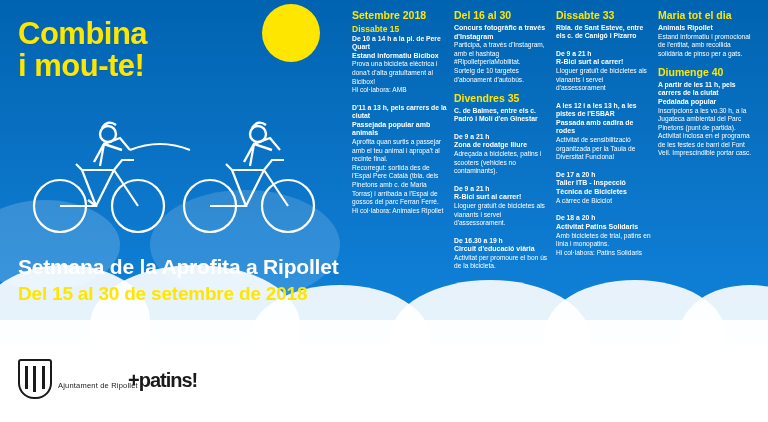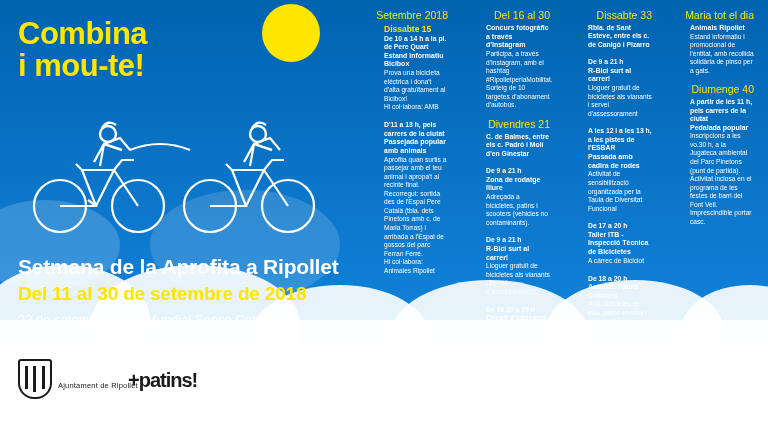--- a/index.html
+++ b/index.html
@@ -60,35 +60,34 @@
   .bikes { position: absolute; left: 10px; top: 110px; width: 330px; height: 130px; }
   
   .cols {
     position: absolute;
     left: 352px; top: 10px;
     width: 410px; height: 260px;
     display: flex;
     gap: 6px;
   }
   .col { width: 96px; color: #ffffff; }
-  .block { margin-bottom: 9px; margin-left: 32px; }
+  .block { margin-bottom: 9px; }
   .b-title {
     color: #ffe600;
     font-size: 8.5px;
     font-weight: bold;
     line-height: 1.18;
     margin-bottom: 1px;
   }
   .b-head {
     color: #ffe600;
     font-size: 10.5px;
-    font-weight: normal;
+    font-weight: bold;
     line-height: 1.12;
     margin-bottom: 2px;
-    text-align: right;
   }
   .b-sub {
     color: #ffffff;
     font-size: 7px;
     font-weight: bold;
     line-height: 1.25;
   }
   .b-body {
     color: #ffffff;
     font-size: 6.6px;
@@ -252,21 +251,21 @@
       </div>
 
       <div class="col">
         <div class="b-head">Del 16 al 30</div>
         <div class="block">
           <div class="b-sub">Concurs fotogràfic a través d'Instagram</div>
           <div class="b-body">Participa, a través d'Instagram, amb el hashtag #RipolletperlaMobilitat.
 Sorteig de 10 targetes d'abonament d'autobús.</div>
         </div>
         <div class="block">
-          <div class="b-head">Divendres 21</div>
+          <div class="b-head">Divendres 35</div>
           <div class="b-when">C. de Balmes, entre els c. Padró i Molí d'en Ginestar</div>
         </div>
         <div class="block">
           <div class="b-when">De 9 a 21 h</div>
           <div class="b-sub">Zona de rodatge lliure</div>
           <div class="b-body">Adreçada a bicicletes, patins i scooters (vehicles no contaminants).</div>
         </div>
         <div class="block">
           <div class="b-when">De 9 a 21 h</div>
           <div class="b-sub">R-Bici surt al carrer!</div>
@@ -318,22 +317,21 @@
           <div class="b-when">A partir de les 11 h, pels carrers de la ciutat</div>
           <div class="b-sub">Pedalada popular</div>
           <div class="b-body">Inscripcions a les vo.30 h, a la Jugateca ambiental del Parc Pinetons (punt de partida).
 Activitat inclosa en el programa de les festes de barri del Font Vell. Imprescindible portar casc.</div>
         </div>
       </div>
 
     </div>
 
     <div class="maintitle">Setmana de la Aprofita a Ripollet</div>
-    <div class="subtitle">Del 11 al 30 de setembre de 2018</div>
-    <div class="subtitle2">22 de setembre – Dia Mundial Sense Cotxes</div>
+    <div class="subtitle">Del 15 al 30 de setembre de 2018</div>
   </div>
 
   <div class="footer">
     <div class="crest">
       <div class="crestbox"></div>
     </div>
     <div class="ajlabel">Ajuntament de Ripollet</div>
     <div class="ciutat">
       <span class="plus">+</span><span>patins!</span>
     </div>

